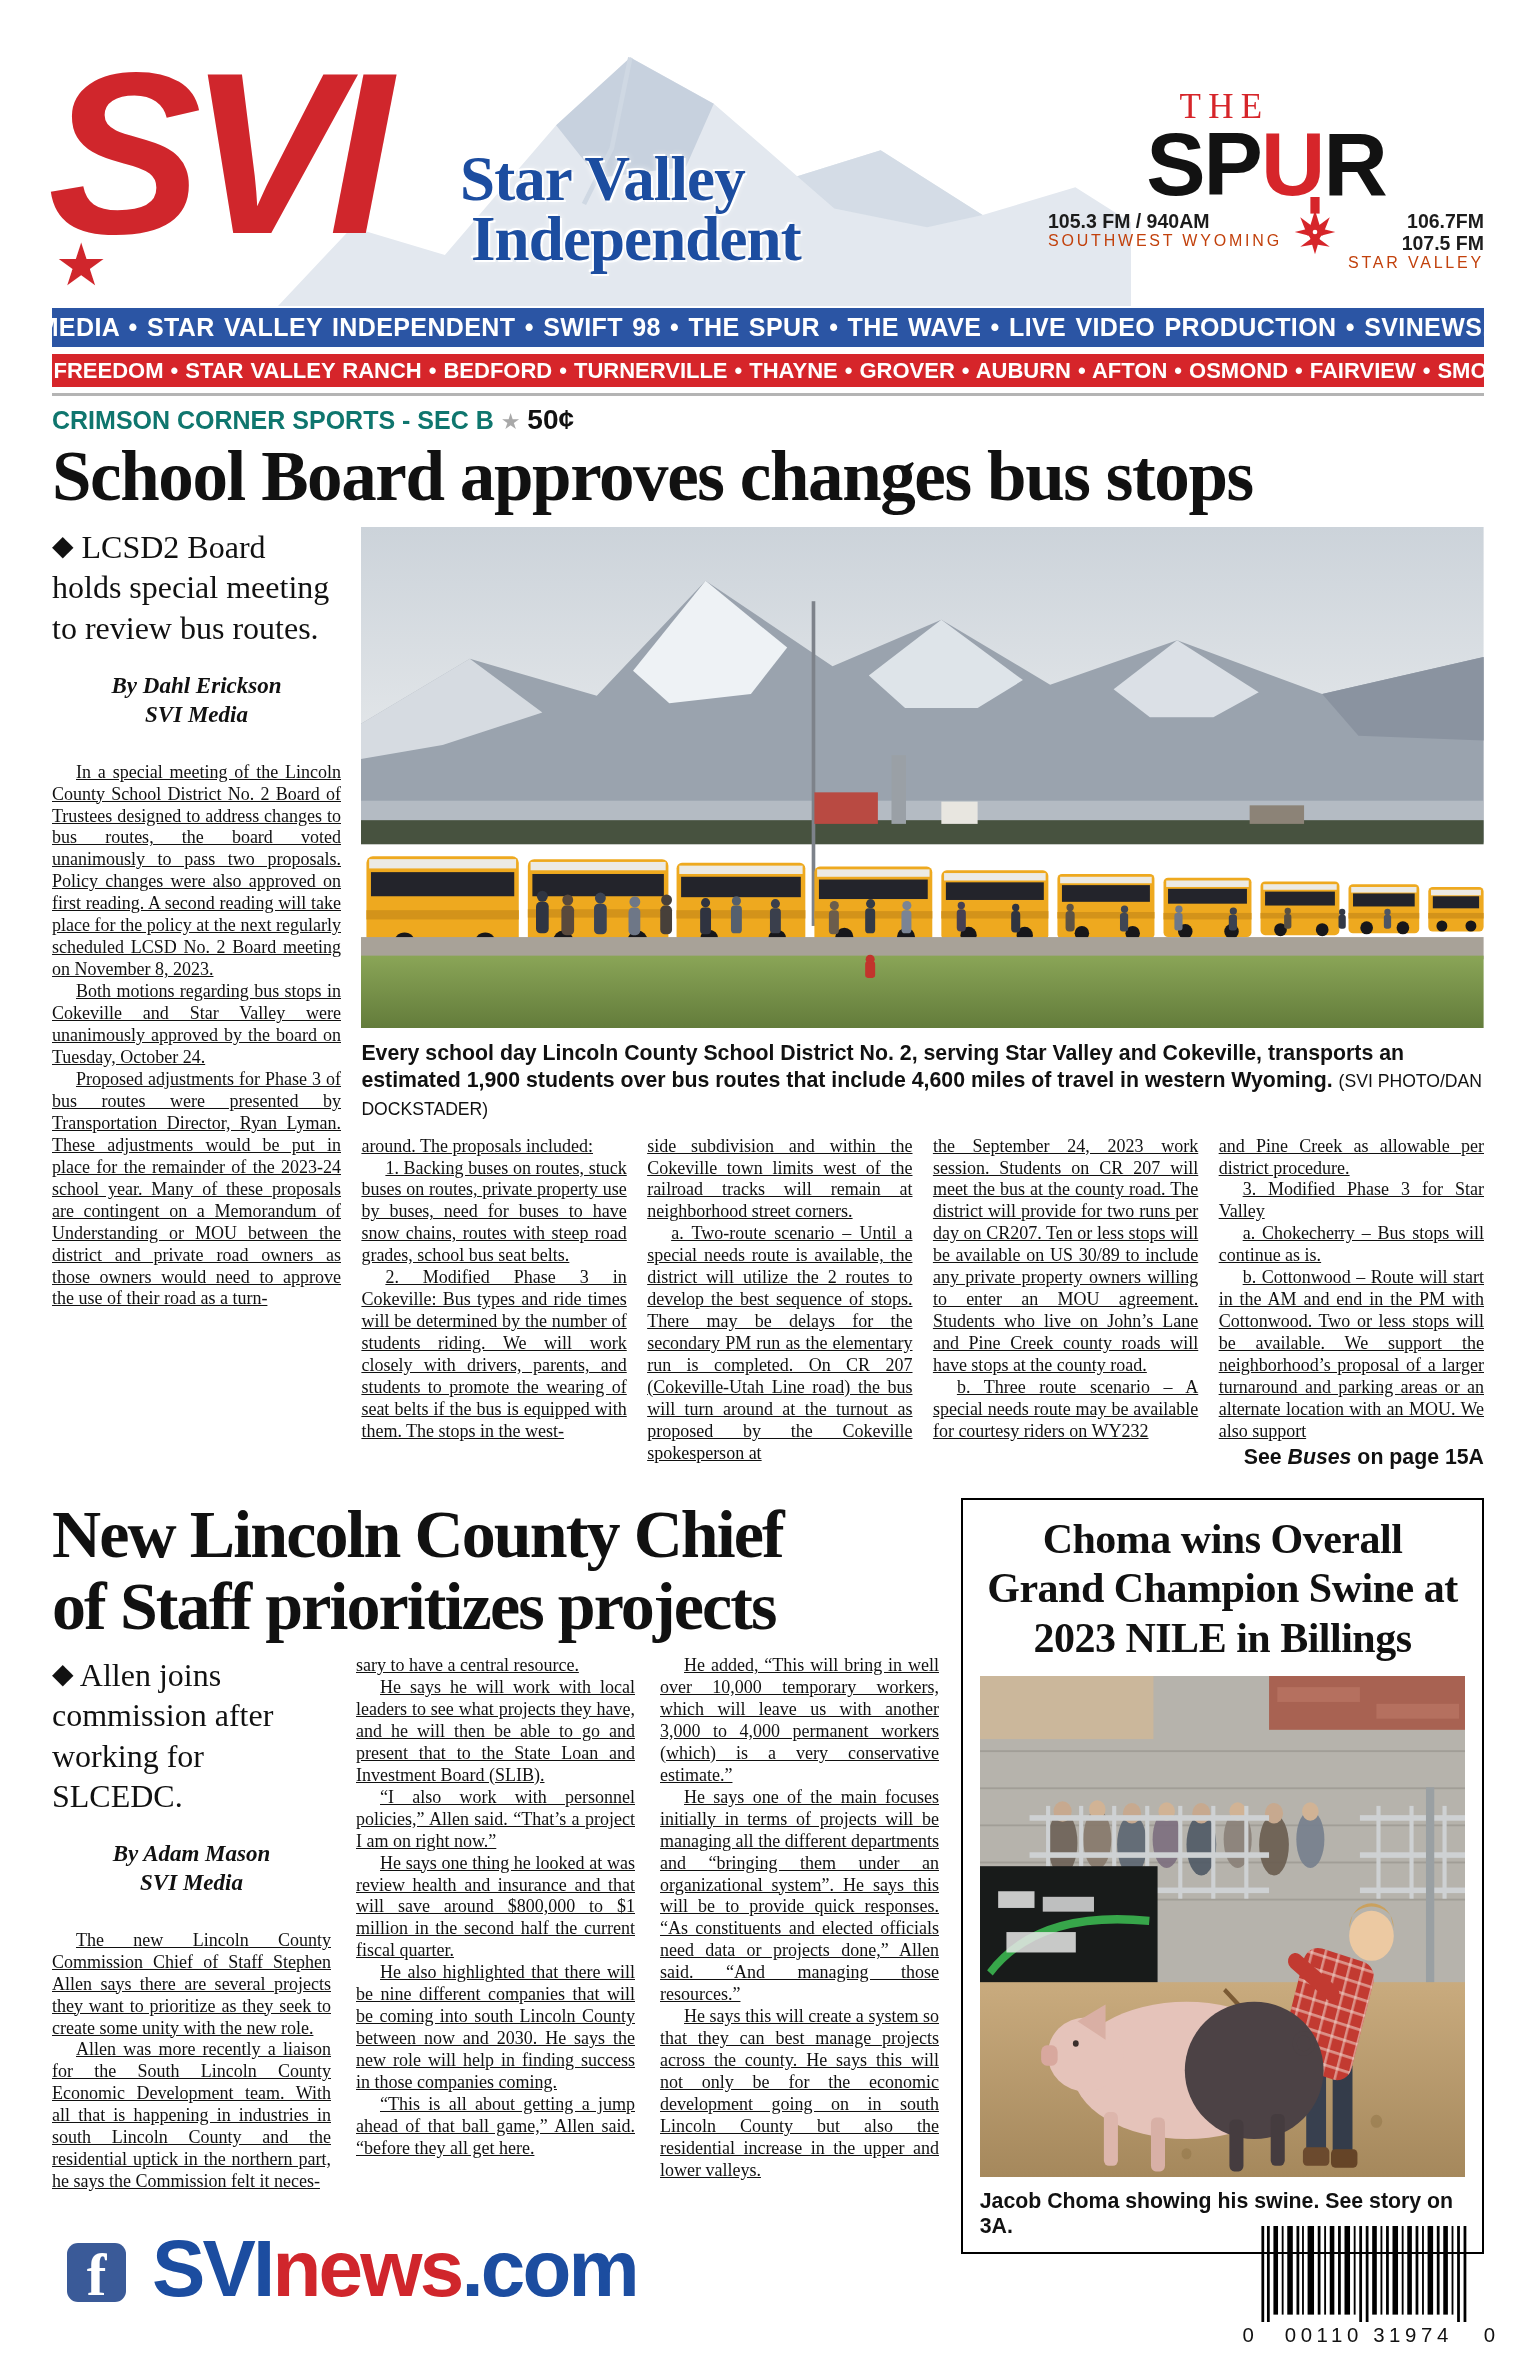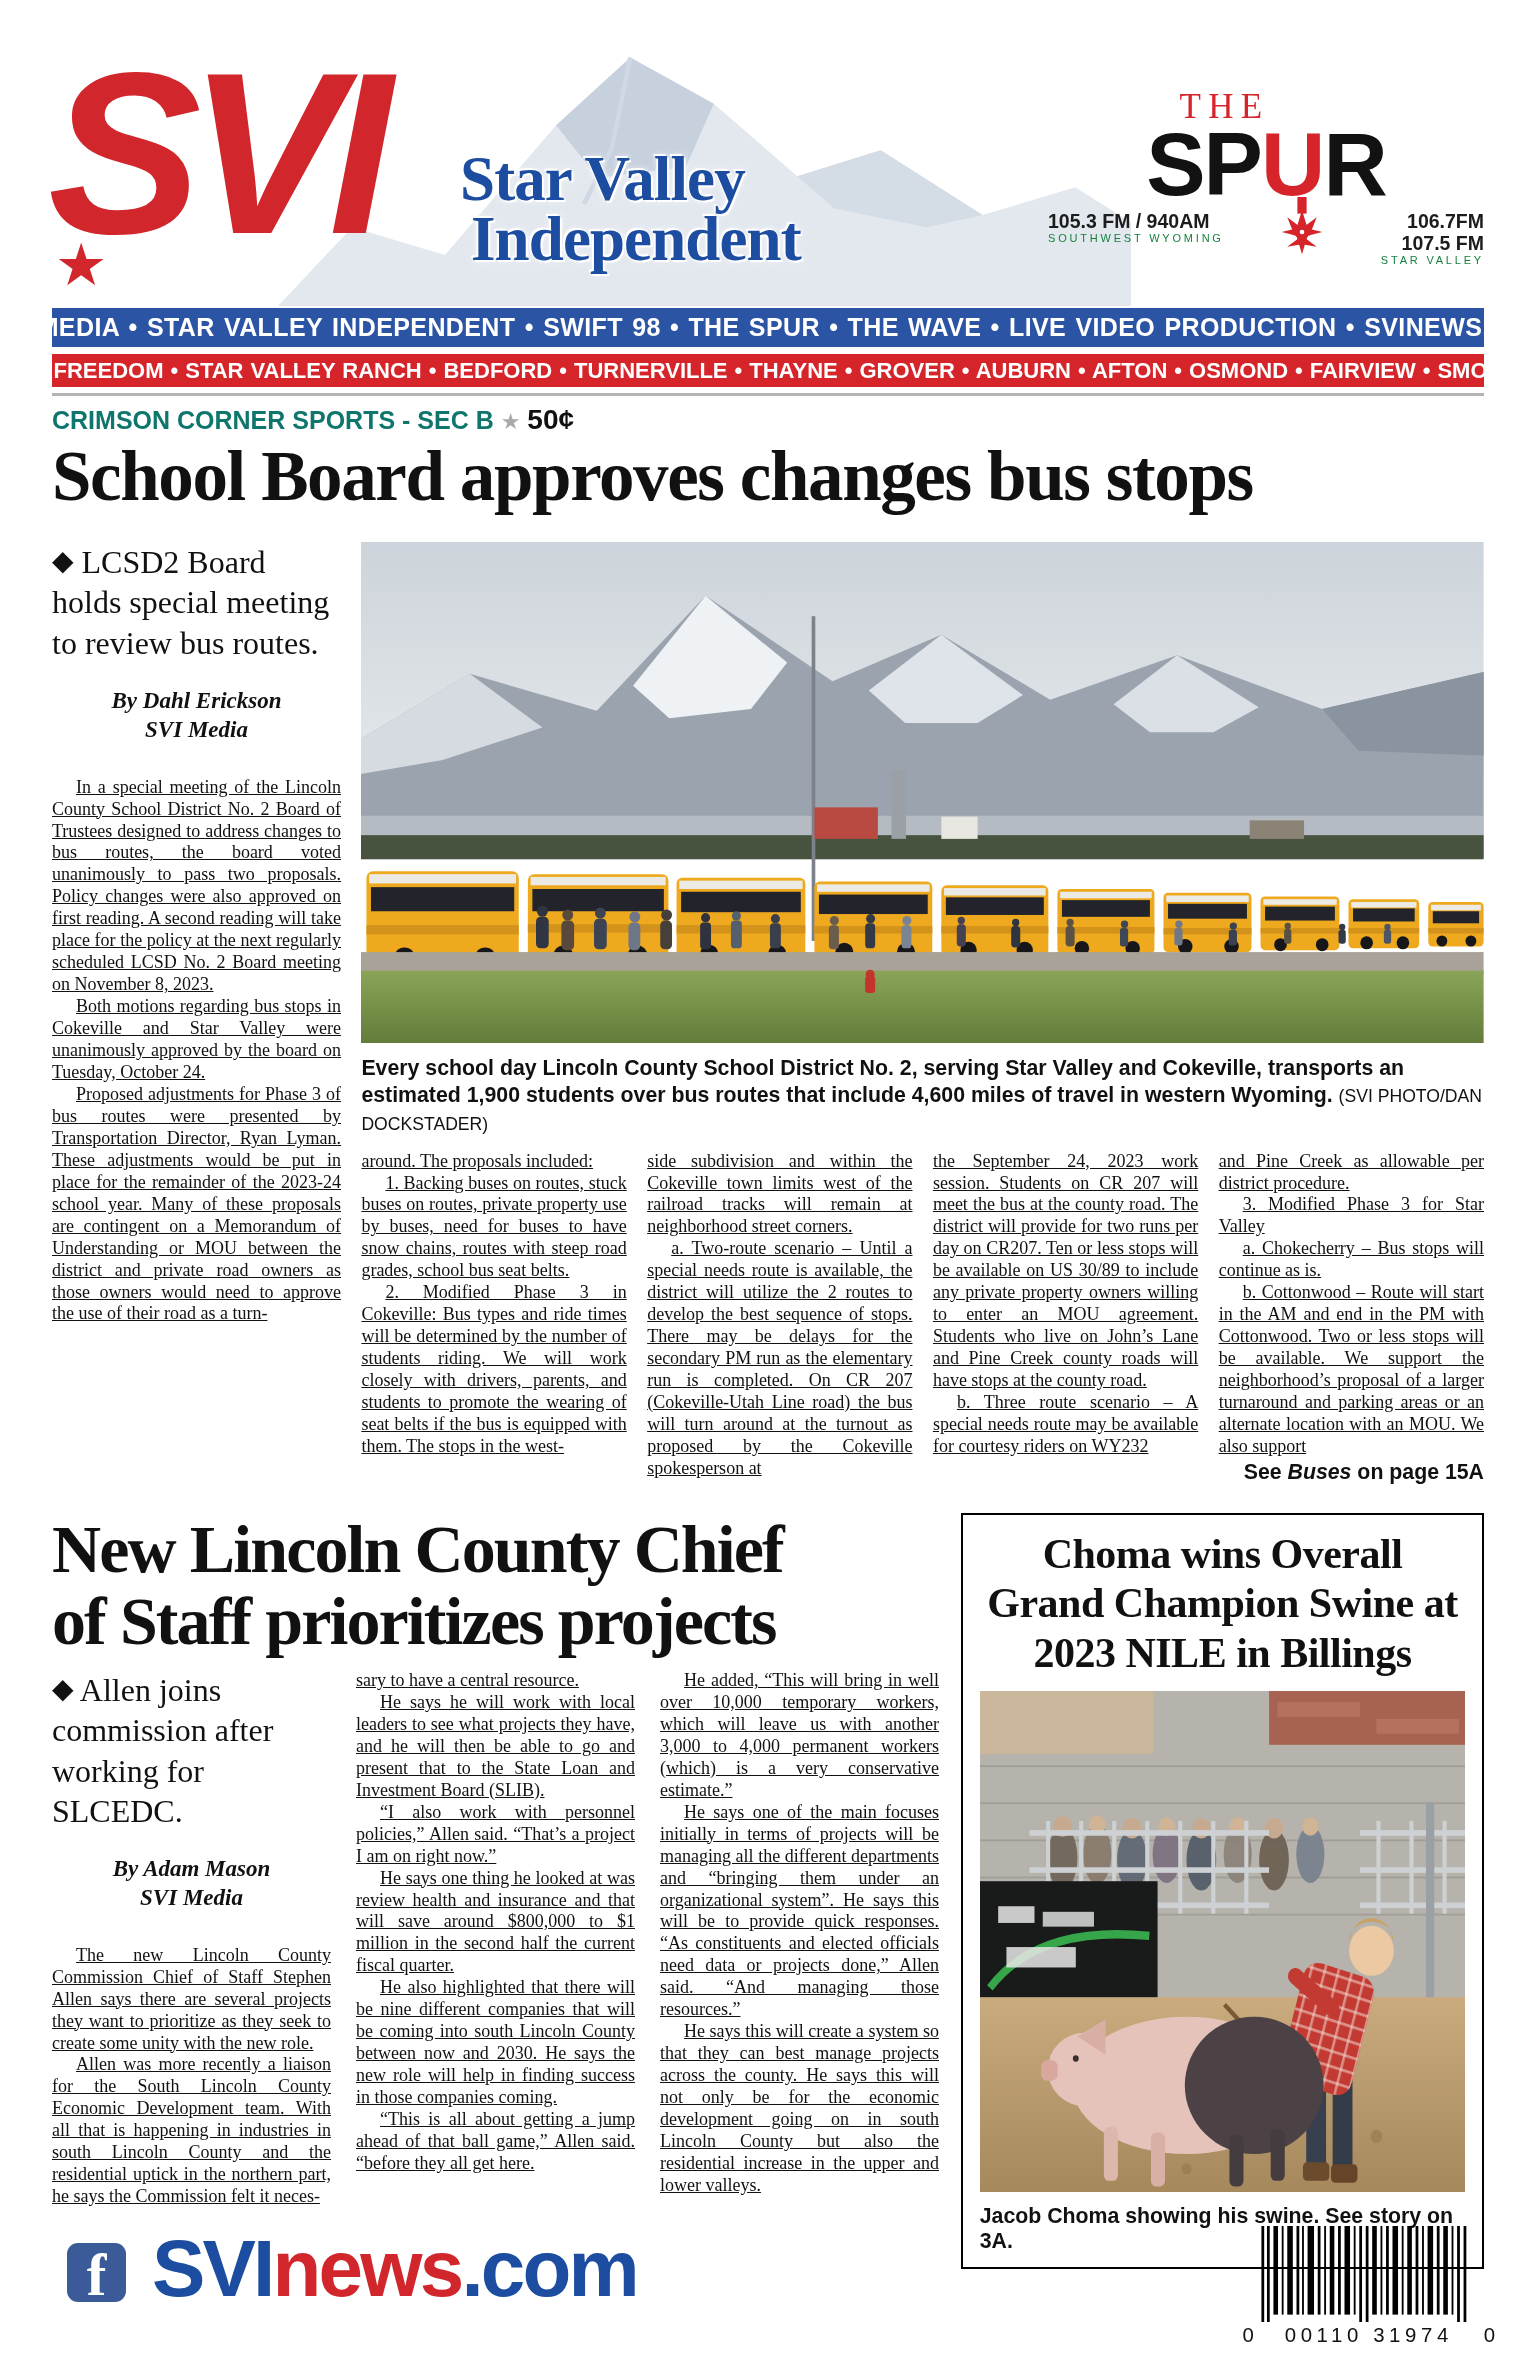--- a/index.html
+++ b/index.html
@@ -17,39 +17,39 @@
         text-shadow:1.9px 1.9px 0 #fff,-1.9px -1.9px 0 #fff,0 0 7.4px #fff;}
   .mast-name .l2{margin-left:11px;}
   .spur{position:absolute;right:52px;top:89px;width:436px;z-index:2;text-align:center;}
   .spur-the{font-family:"Liberation Serif",serif;font-weight:400;color:#d6252a;font-size:35px;
         letter-spacing:7.4px;margin-left:-83px;line-height:1;}
   .spur-word{font-family:"Liberation Sans",sans-serif;font-weight:900;font-size:89px;line-height:.92;
         letter-spacing:-1.9px;color:#121212;}
   .spur-word .u{color:#d6252a;}
   .spur-freqs{display:flex;justify-content:space-between;align-items:flex-start;margin-top:3.7px;}
   .freq-main{font-family:"Liberation Sans",sans-serif;font-weight:700;font-size:19.5px;color:#1c1c1c;line-height:1.15;}
-  .freq-sub{font-family:"Liberation Sans",sans-serif;font-size:11px;letter-spacing:2.8px;color:#15803d;}
+  .freq-sub{font-family:"Liberation Sans",sans-serif;font-size:16px;letter-spacing:2.8px;color:#c2410c;}
   .rowel{margin-top:-13px;}
   
   .bar{margin:0 52px;color:#fff;font-family:"Liberation Sans",sans-serif;font-weight:700;
        display:flex;align-items:center;justify-content:center;white-space:nowrap;}
   .bar-blue{height:39px;background:#2b55a4;font-size:25px;letter-spacing:0.4px;word-spacing:1.9px;}
   .bar-red{height:33px;background:#d6252a;font-size:22px;margin-top:7.4px;word-spacing:0.9px;}
   .rule-gray{height:2.8px;background:#b4b4b4;margin:5.6px 52px 0;}
   
   .dateline{margin:0 52px;padding:8.3px 0 3.7px;display:flex;justify-content:space-between;align-items:baseline;
         font-family:"Liberation Sans",sans-serif;font-weight:700;font-size:25px;}
   .dl-left span{margin-right:9.3px;}
   .dl-gray{color:#8f9093;}
   .dl-red{color:#0f766e;}
   .dl-star{color:#a9a9a9;font-family:"DejaVu Sans",sans-serif;font-size:22px;}
   .dl-price{color:#111;font-size:28px;}
   
   .h1{margin:0 52px;font-size:71px;font-weight:700;letter-spacing:-1.4px;line-height:1.02;}
-  .a1{margin:30px 52px 0;display:grid;grid-template-columns:289px 1fr 1fr 1fr 1fr;column-gap:20.4px;}
+  .a1{margin:15px 52px 0;display:grid;grid-template-columns:289px 1fr 1fr 1fr 1fr;column-gap:20.4px;}
   .a1-deckcol{grid-column:1;grid-row:1 / span 2;}
   .a1-photo{grid-column:2 / 6;grid-row:1;}
   .a1-col{grid-row:2;margin-top:13px;}
   .deck{font-size:32px;line-height:1.26;}
   .deck .dia{font-size:28px;position:relative;top:-2.8px;}
   .byline{margin-top:24px;text-align:center;font-style:italic;font-size:23px;font-weight:600;line-height:1.25;}
   .body-start{margin-top:32px;}
   p.bp{font-size:18px;line-height:1.22;text-align:justify;margin:0;text-indent:24px;text-decoration:underline;}
   p.cont{text-indent:0;}
   .caption{margin-top:7.4px;font-family:"Liberation Sans",sans-serif;font-weight:700;font-size:21.3px;line-height:1.3;}

